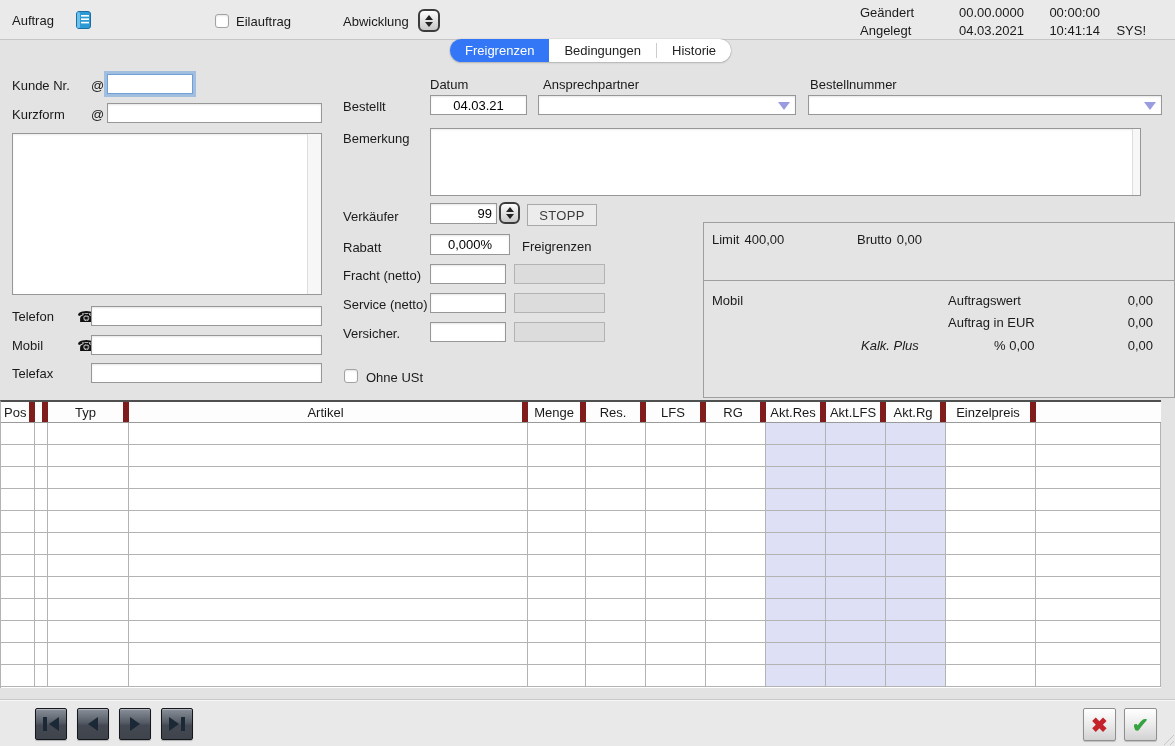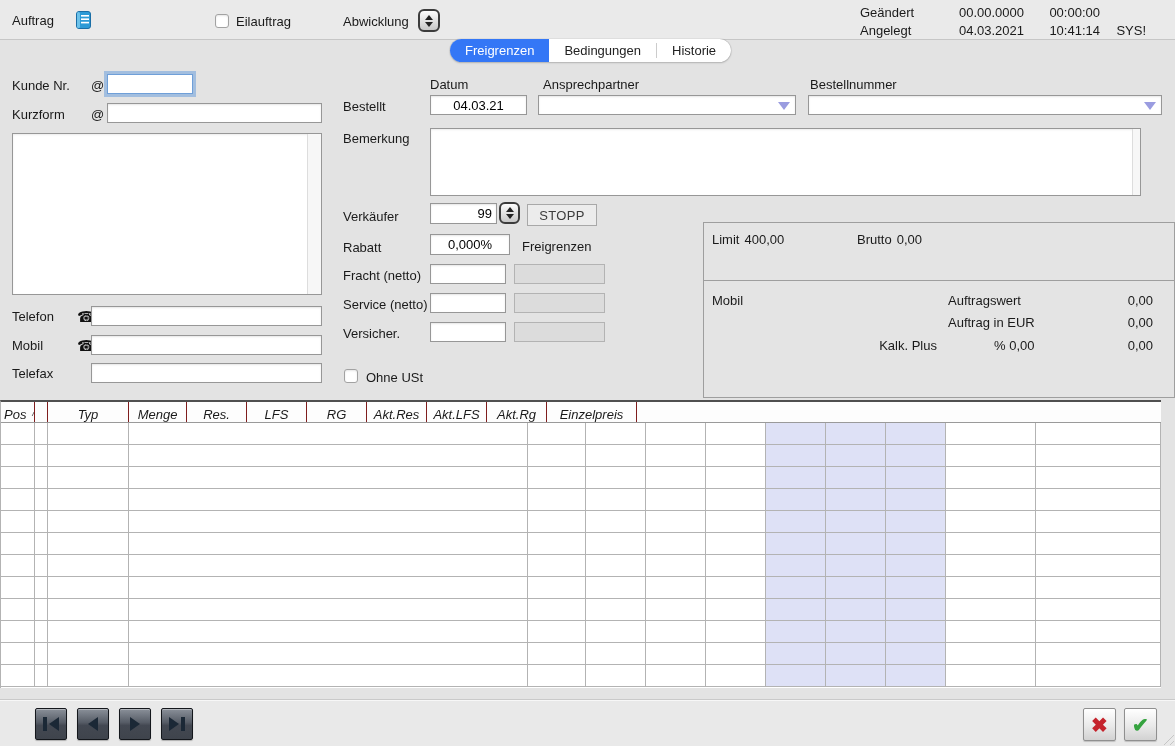--- a/index.html
+++ b/index.html
@@ -59,21 +59,21 @@
   .popup .val{position:absolute;left:9px;top:3px;}
   .cap{position:absolute;right:2px;top:2px;width:18px;height:17px;border-radius:4px;background:linear-gradient(180deg,#6aa4f9,#2e6df0);
     display:flex;flex-direction:column;align-items:center;justify-content:center;gap:2px;}
   .cup{width:0;height:0;border-left:4px solid transparent;border-right:4px solid transparent;border-bottom:4px solid #fff;}
   .cdn{width:0;height:0;border-left:4px solid transparent;border-right:4px solid transparent;border-top:4px solid #fff;}
 
   
   .postable{position:absolute;left:0;top:400px;width:1161px;height:288px;overflow:hidden;background:#fff;
     border-top:2px solid #4f4f4f;border-left:1px solid #b3b3b3;box-sizing:border-box;}
   .thead{display:flex;background:#fdfdfd;border-bottom:1px solid #9a9a9a;height:21px;box-sizing:border-box;}
-  .th{box-sizing:border-box;border-right:1px solid #7f1d1d;display:flex;align-items:flex-end;justify-content:center;height:100%;overflow:hidden;font-style:italic;}
+  .th{box-sizing:border-box;border-right:6px solid #7f1d1d;display:flex;align-items:center;justify-content:center;height:100%;overflow:hidden;}
   .th.first{justify-content:flex-start;padding-left:3px;gap:5px;}
   .sort{color:#555;font-size:11px;}
   .tr{display:flex;height:22px;}
   .td{box-sizing:border-box;border-right:1px solid #b3b3b3;border-bottom:1px solid #b3b3b3;background:#fff;height:100%;}
   .td.hl{background:var(--hl);}
 
   
   .footer{position:absolute;left:0;top:700px;width:1175px;height:46px;background:#e9e9e9;
     border-top:1px solid #f7f7f7;box-shadow:0 -1px 0 #c9c9c9;}
   .navbtn{position:absolute;top:7px;width:30px;height:30px;border:1px solid #14171c;border-radius:2px;cursor:pointer;
@@ -214,38 +214,41 @@
       <span>Brutto</span>
       <span>0,00</span>
     </span>
   </div>
   <div class="fin-bot">
     <span class="lbl" style="left:8px;top:12px;">Mobil</span>
     <span class="lbl" style="left:244px;top:12px;">Auftragswert</span>
     <span class="lbl" style="left:389px;top:12px;width:60px;text-align:right;">0,00</span>
     <span class="lbl" style="left:244px;top:34px;">Auftrag in EUR</span>
     <span class="lbl" style="left:389px;top:34px;width:60px;text-align:right;">0,00</span>
-    <span class="lbl" style="left:157px;top:57px;width:76px;text-align:right;">Kalk. Plus</span>
+    <span class="lbl" style="left:157px;top:57px;width:76px;font-style:italic;">Kalk. Plus</span>
     <span class="lbl" style="left:290px;top:57px;">% 0,00</span>
     <span class="lbl" style="left:389px;top:57px;width:60px;text-align:right;">0,00</span>
   </div>
 </div>
 
 <div class="postable">
   <div class="thead">
       <div class="th first" style="width: 34px;">
         <span>Pos</span>
         <span class="sort">^</span>
       </div>
       <div class="th" style="width: 13px;">
         <span></span>
       </div>
       <div class="th" style="width: 81px;">
         <span>Typ</span>
       </div>
+      <div class="th" style="width: 399px;">
+        <span>Artikel</span>
+      </div>
       <div class="th" style="width: 58px;">
         <span>Menge</span>
       </div>
       <div class="th" style="width: 60px;">
         <span>Res.</span>
       </div>
       <div class="th" style="width: 60px;">
         <span>LFS</span>
       </div>
       <div class="th" style="width: 60px;">

